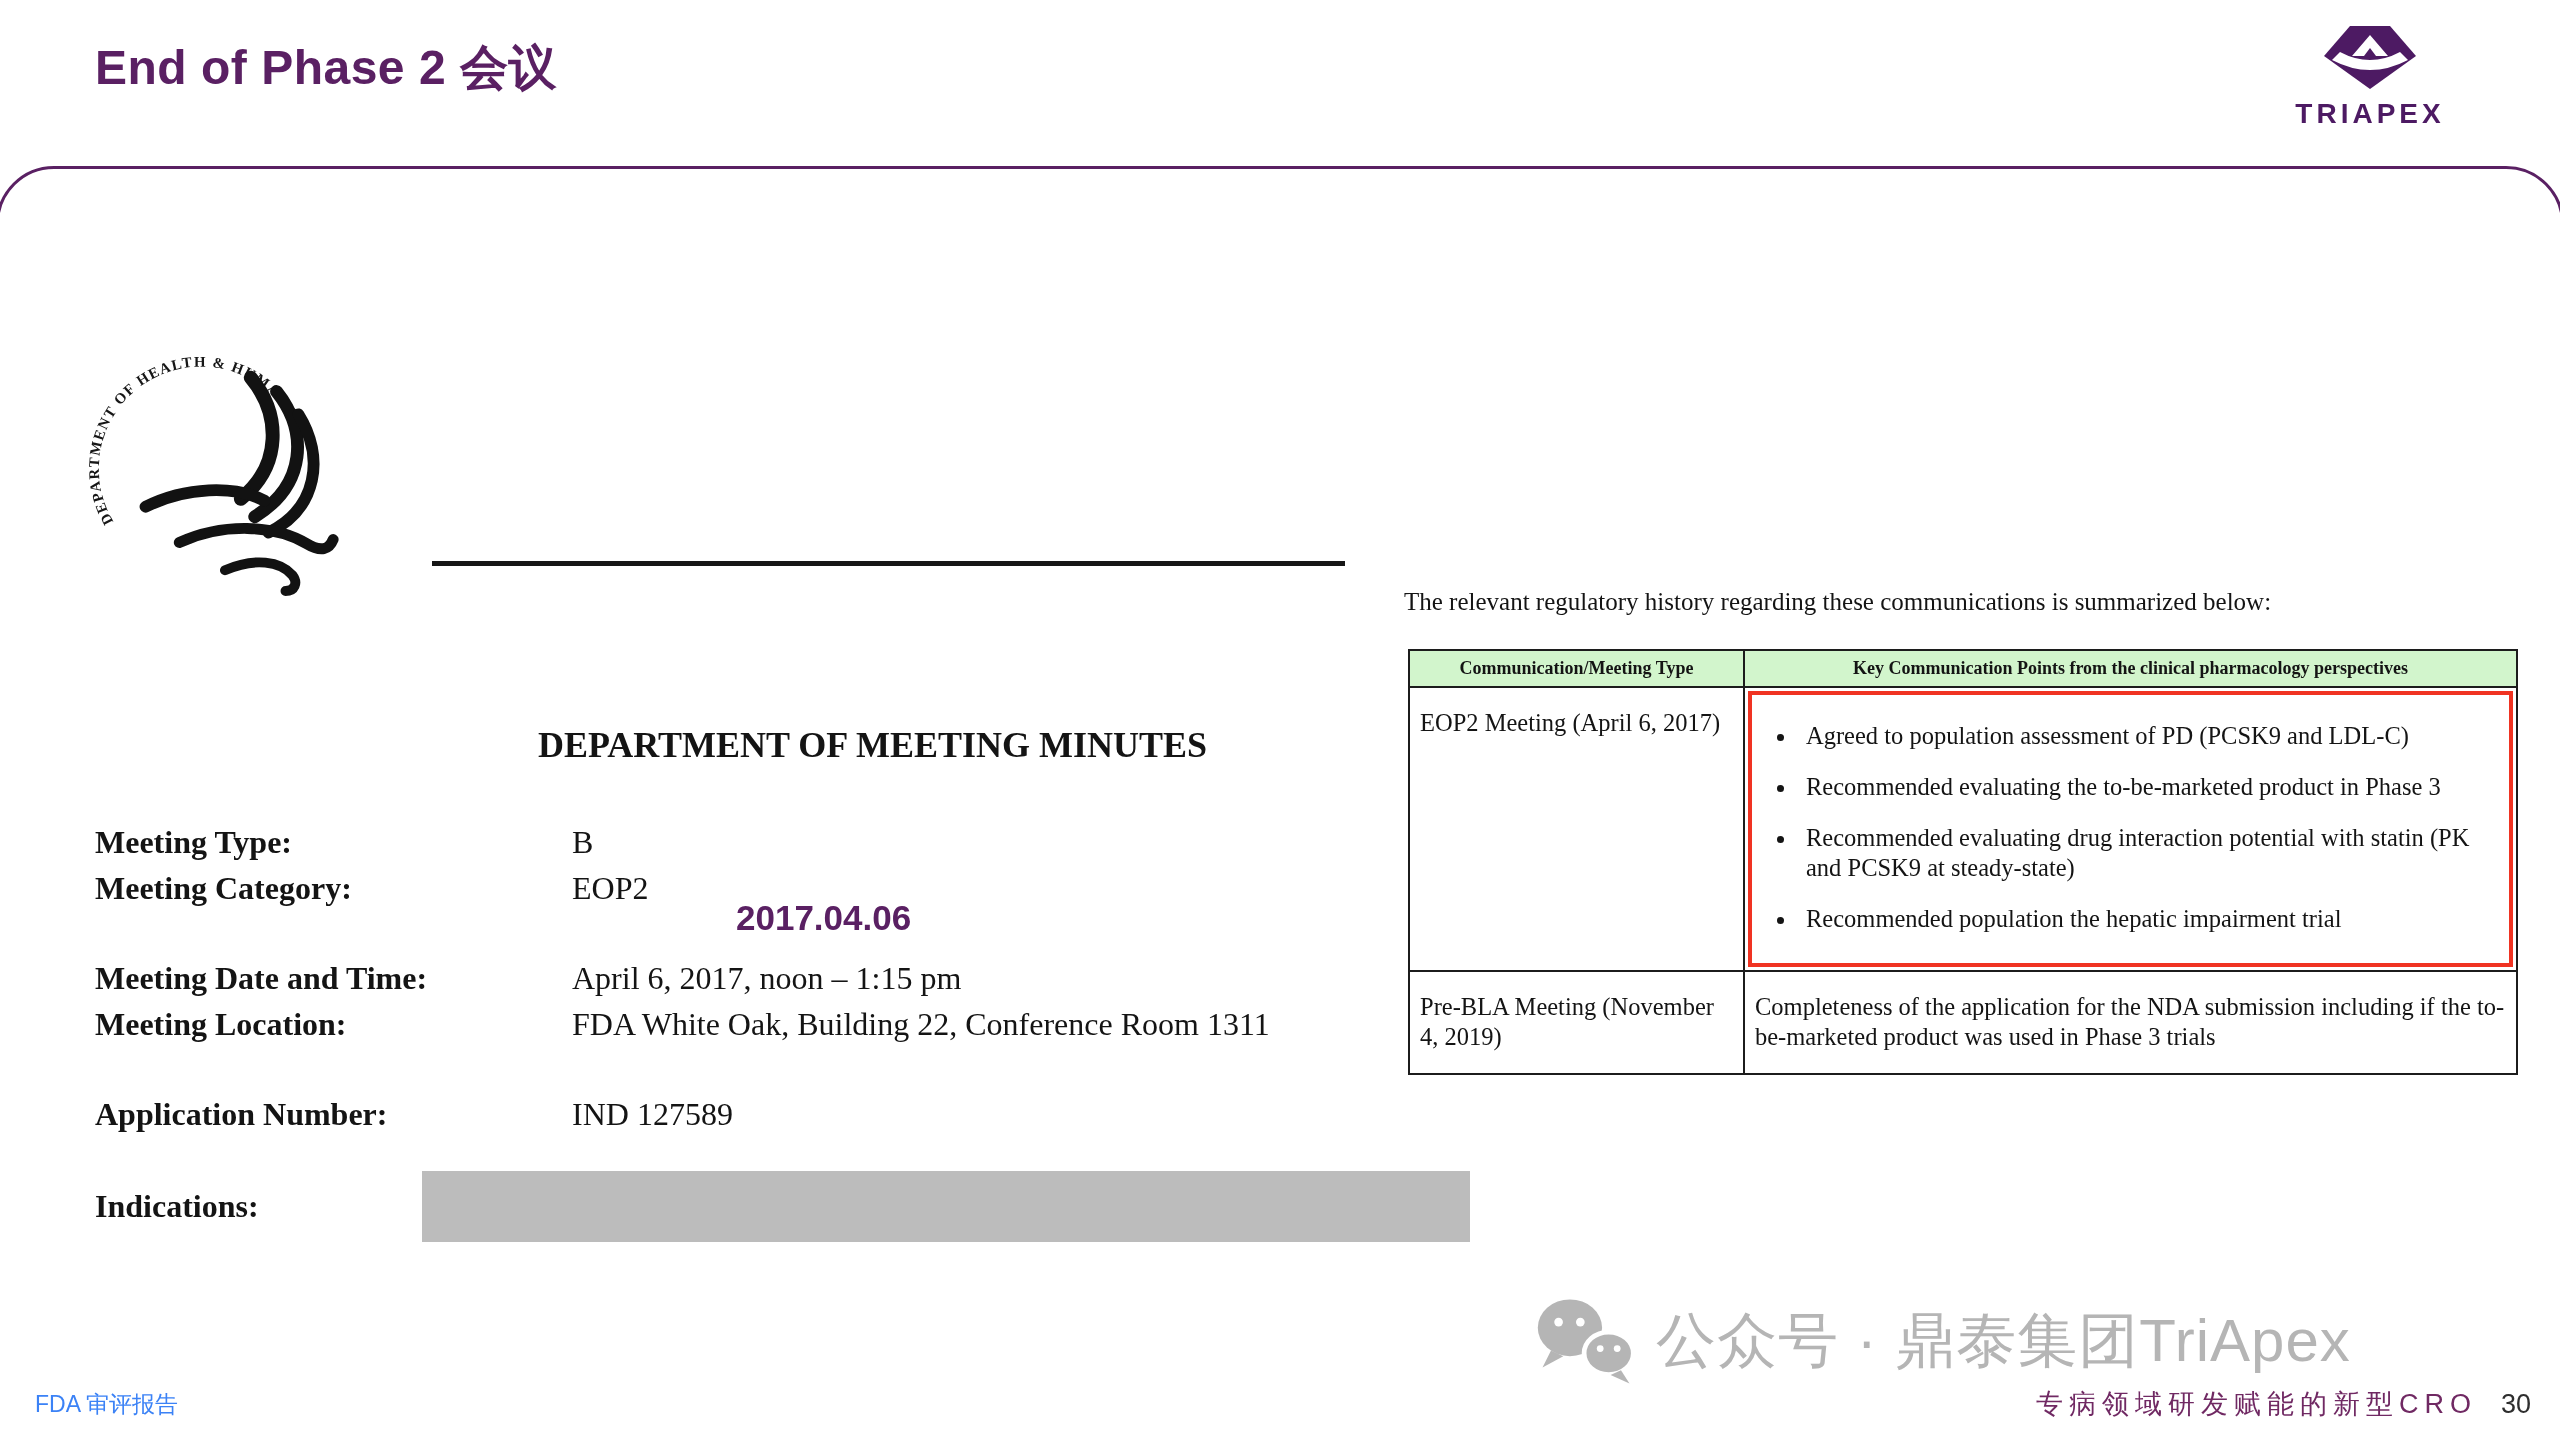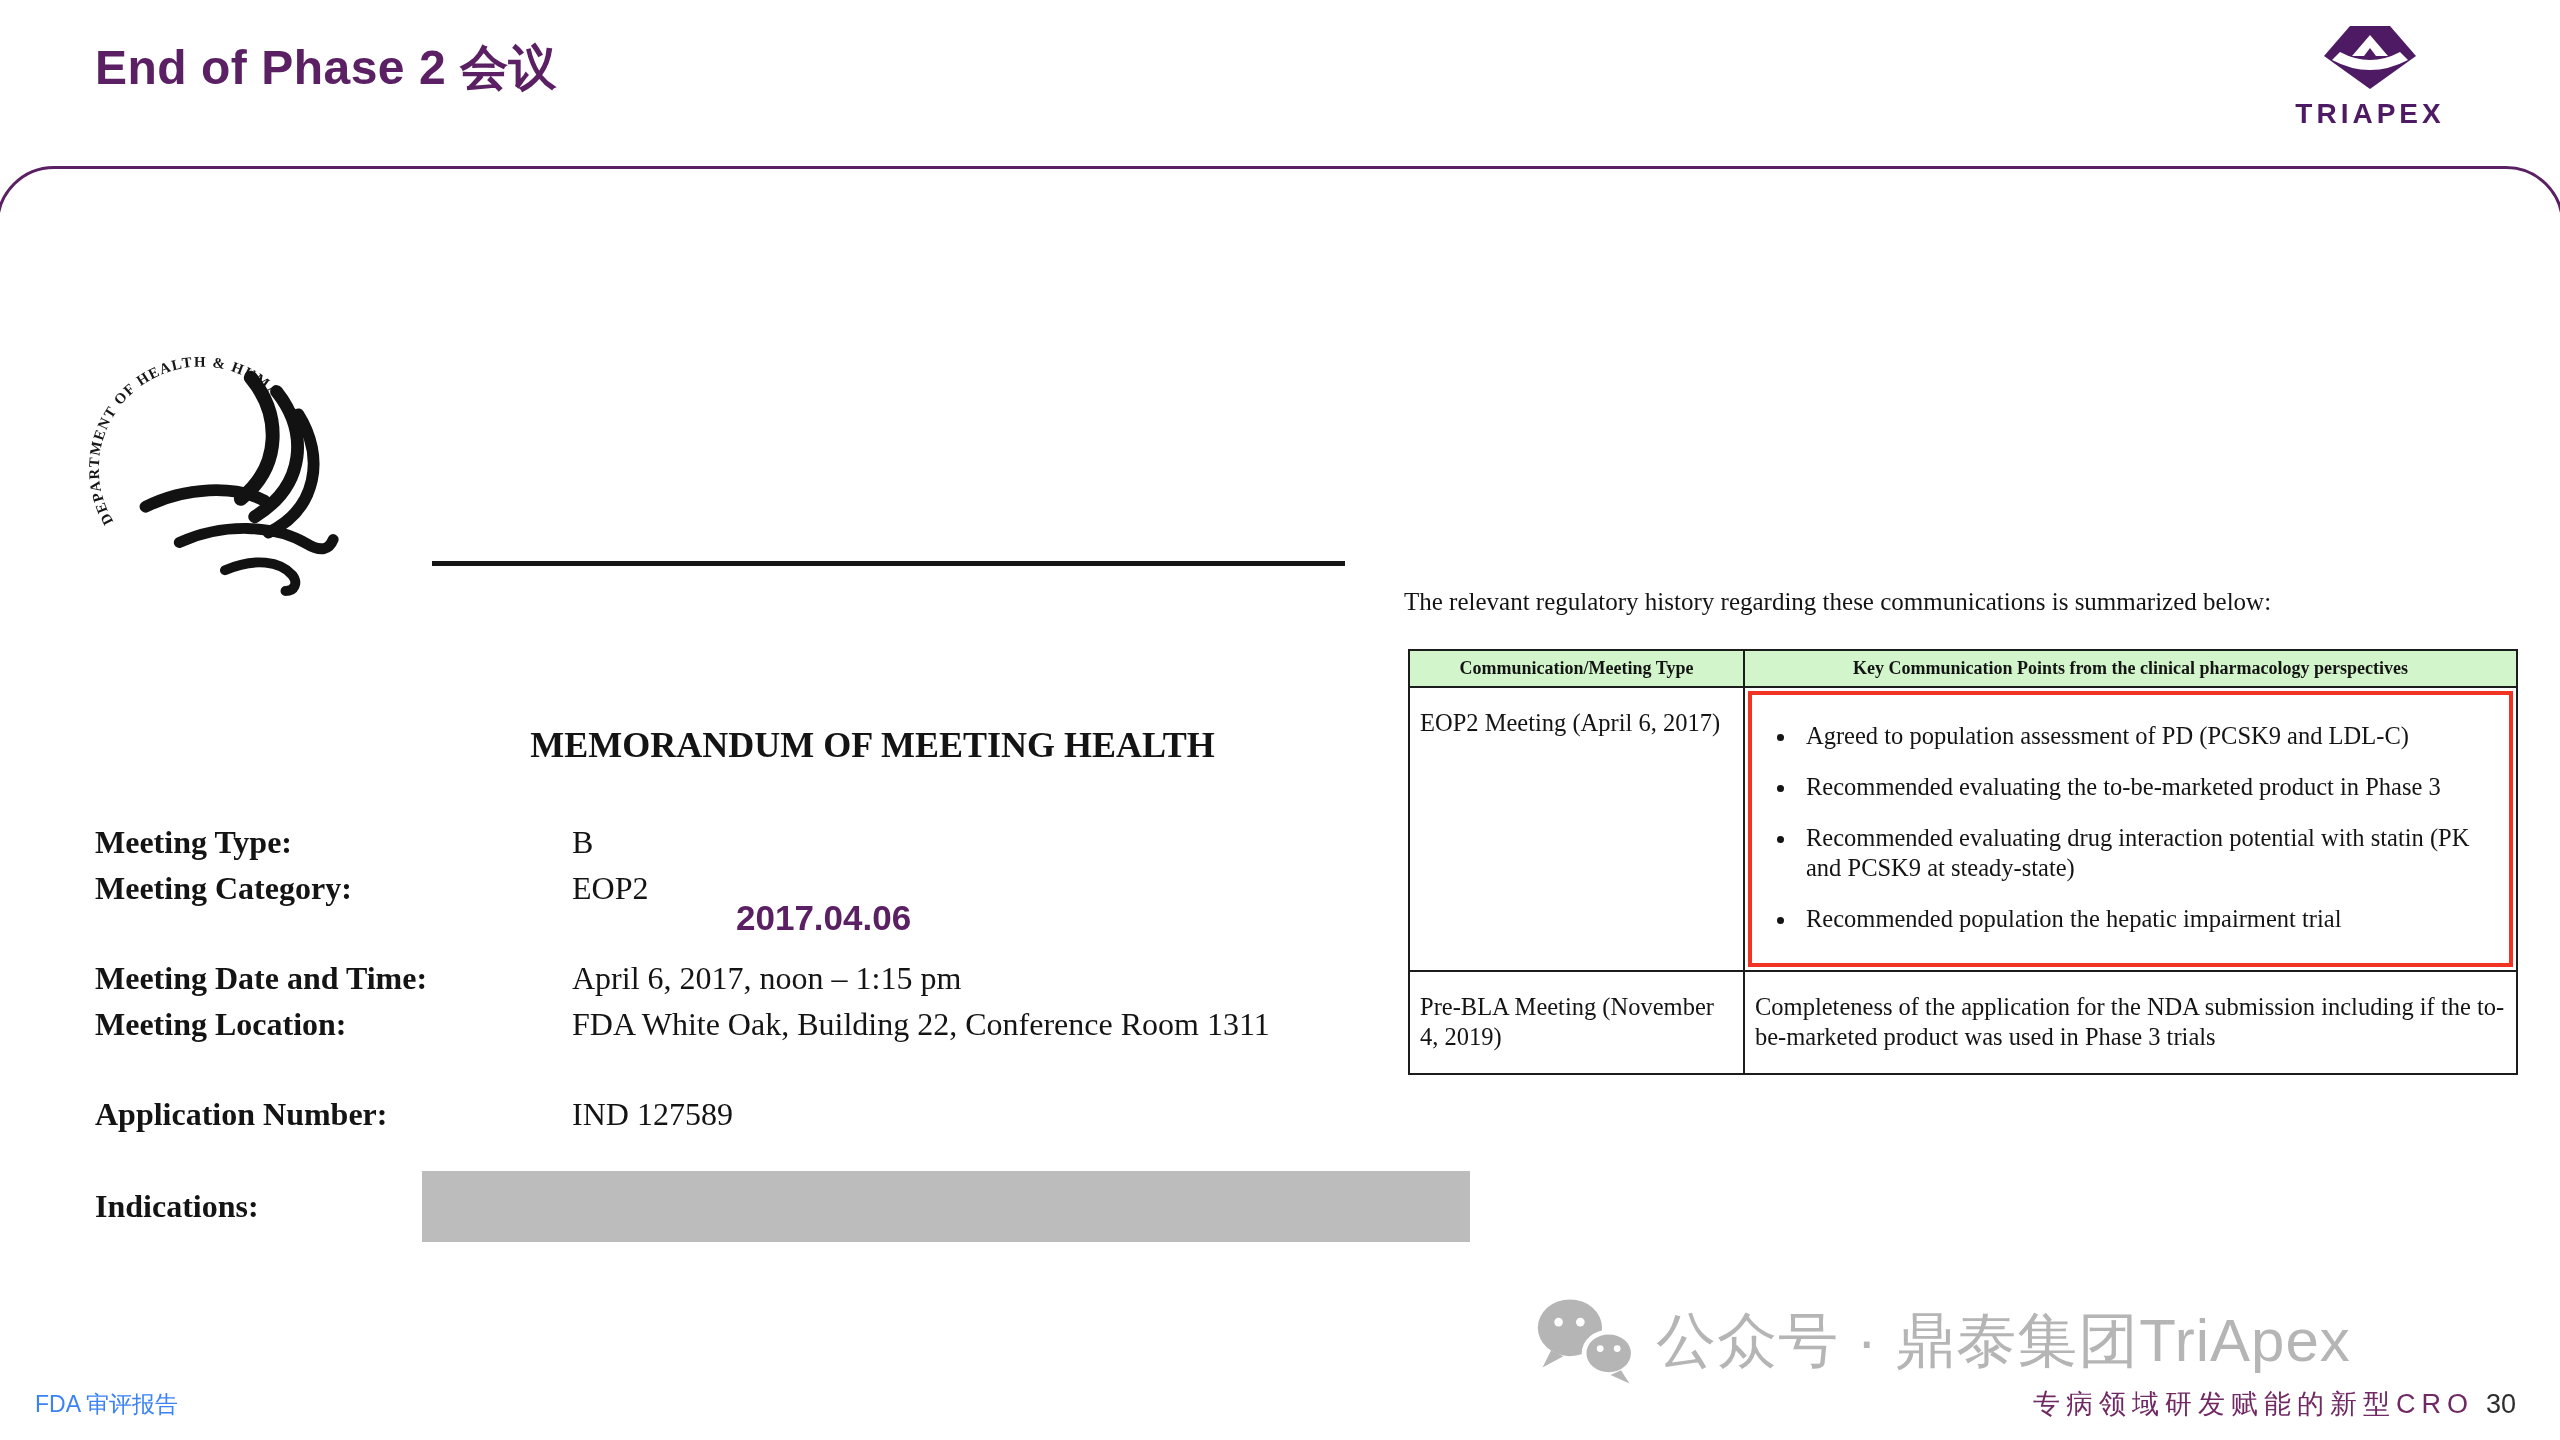--- a/index.html
+++ b/index.html
@@ -43,21 +43,21 @@
   .reg-table td.boxcell{padding:0;}
   .red-box{margin:3px;border:4px solid #f03322;padding:6px 6px 8px 0;min-height:138px;box-sizing:border-box;}
   .red-box ul{margin:0;padding-left:46px;}
   .red-box li{padding-left:8px;margin:20px 0;}
 
   
   .watermark{position:absolute;left:1534px;top:1292px;display:flex;align-items:center;gap:18px;
              color:#b5b5b5;}
   .watermark .wm-text{font-size:60px;letter-spacing:1px;}
   .footer-left{position:absolute;left:35px;top:1389px;font-size:23px;color:#3b82f6;}
-  .footer-right{position:absolute;right:44px;top:1386px;display:flex;align-items:baseline;gap:12px;}
+  .footer-right{position:absolute;right:29px;top:1386px;display:flex;align-items:baseline;gap:24px;}
   .footer-right .tagline{font-size:27px;letter-spacing:6px;color:#702963;}
   .footer-right .pageno{font-size:27px;color:#2e2e2e;}
 </style>
 </head>
 <body>
 
 <div class="slide">
 
   <div class="title">End of Phase 2 会议</div>
 
@@ -87,21 +87,21 @@
         <path d="M 62 190 C 102 170 152 168 182 184" stroke-width="12"></path>
         <path d="M 96 226 C 140 206 192 208 224 227 C 239 236 247 233 251 223" stroke-width="11"></path>
         <path d="M 142 254 C 172 241 198 245 210 259 C 216 267 212 275 203 275" stroke-width="10"></path>
       </g>
     </svg>
   </div>
 
 
   <div class="hrule"></div>
 
-  <div class="memo-title doc">MEMORANDUM OF MEETING HEALTH</div>
+  <div class="memo-title doc">DEPARTMENT OF MEETING MINUTES</div>
 
   <div class="frow r0 doc">
     <span class="lbl">Meeting Type:</span><span class="val">B</span>
   </div>
   <div class="frow r1 doc">
     <span class="lbl">Meeting Category:</span><span class="val">EOP2</span>
   </div>
   <div class="frow r2 doc">
     <span class="lbl">Meeting Date and Time:</span><span class="val">April 6, 2017, noon – 1:15 pm</span>
   </div>

